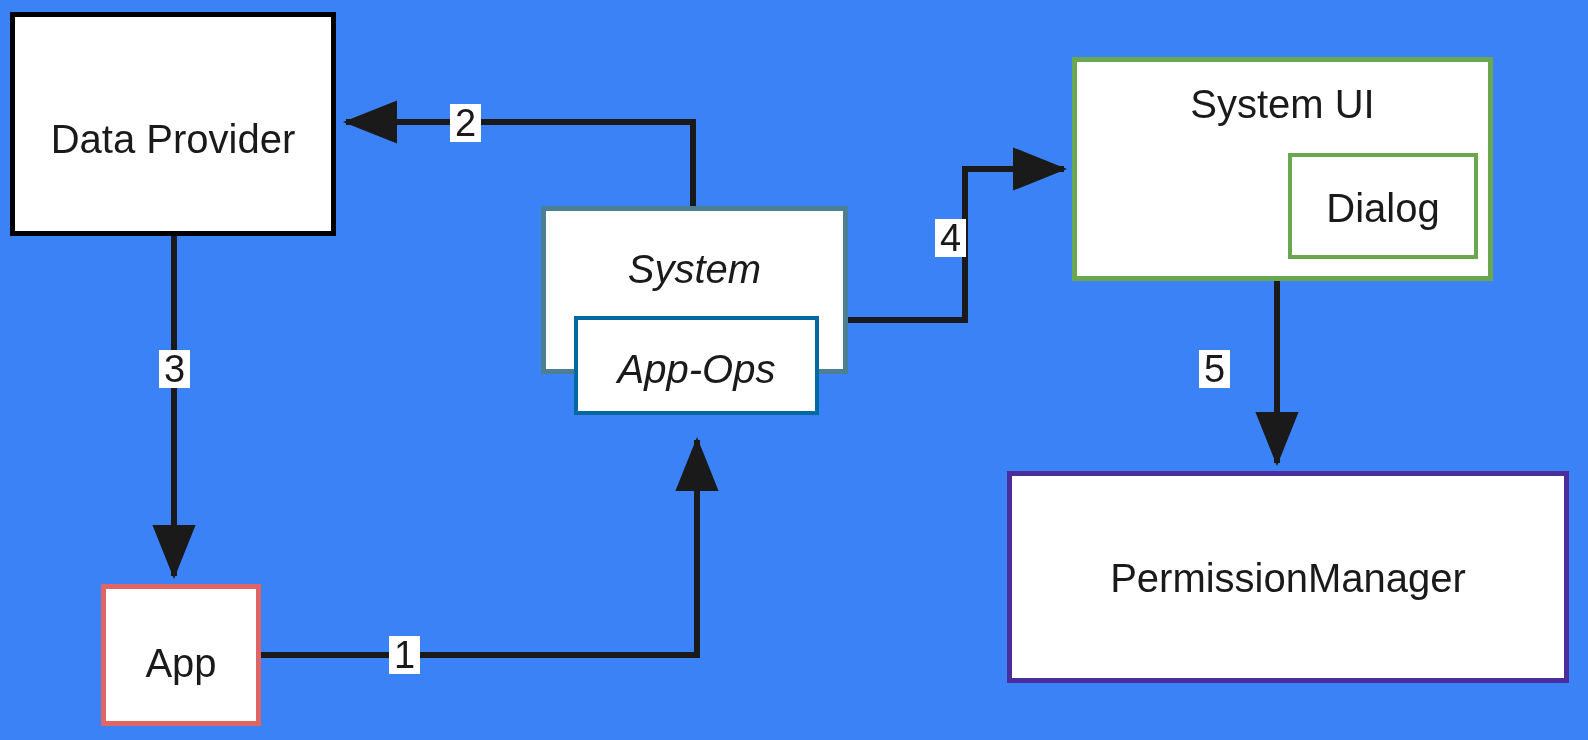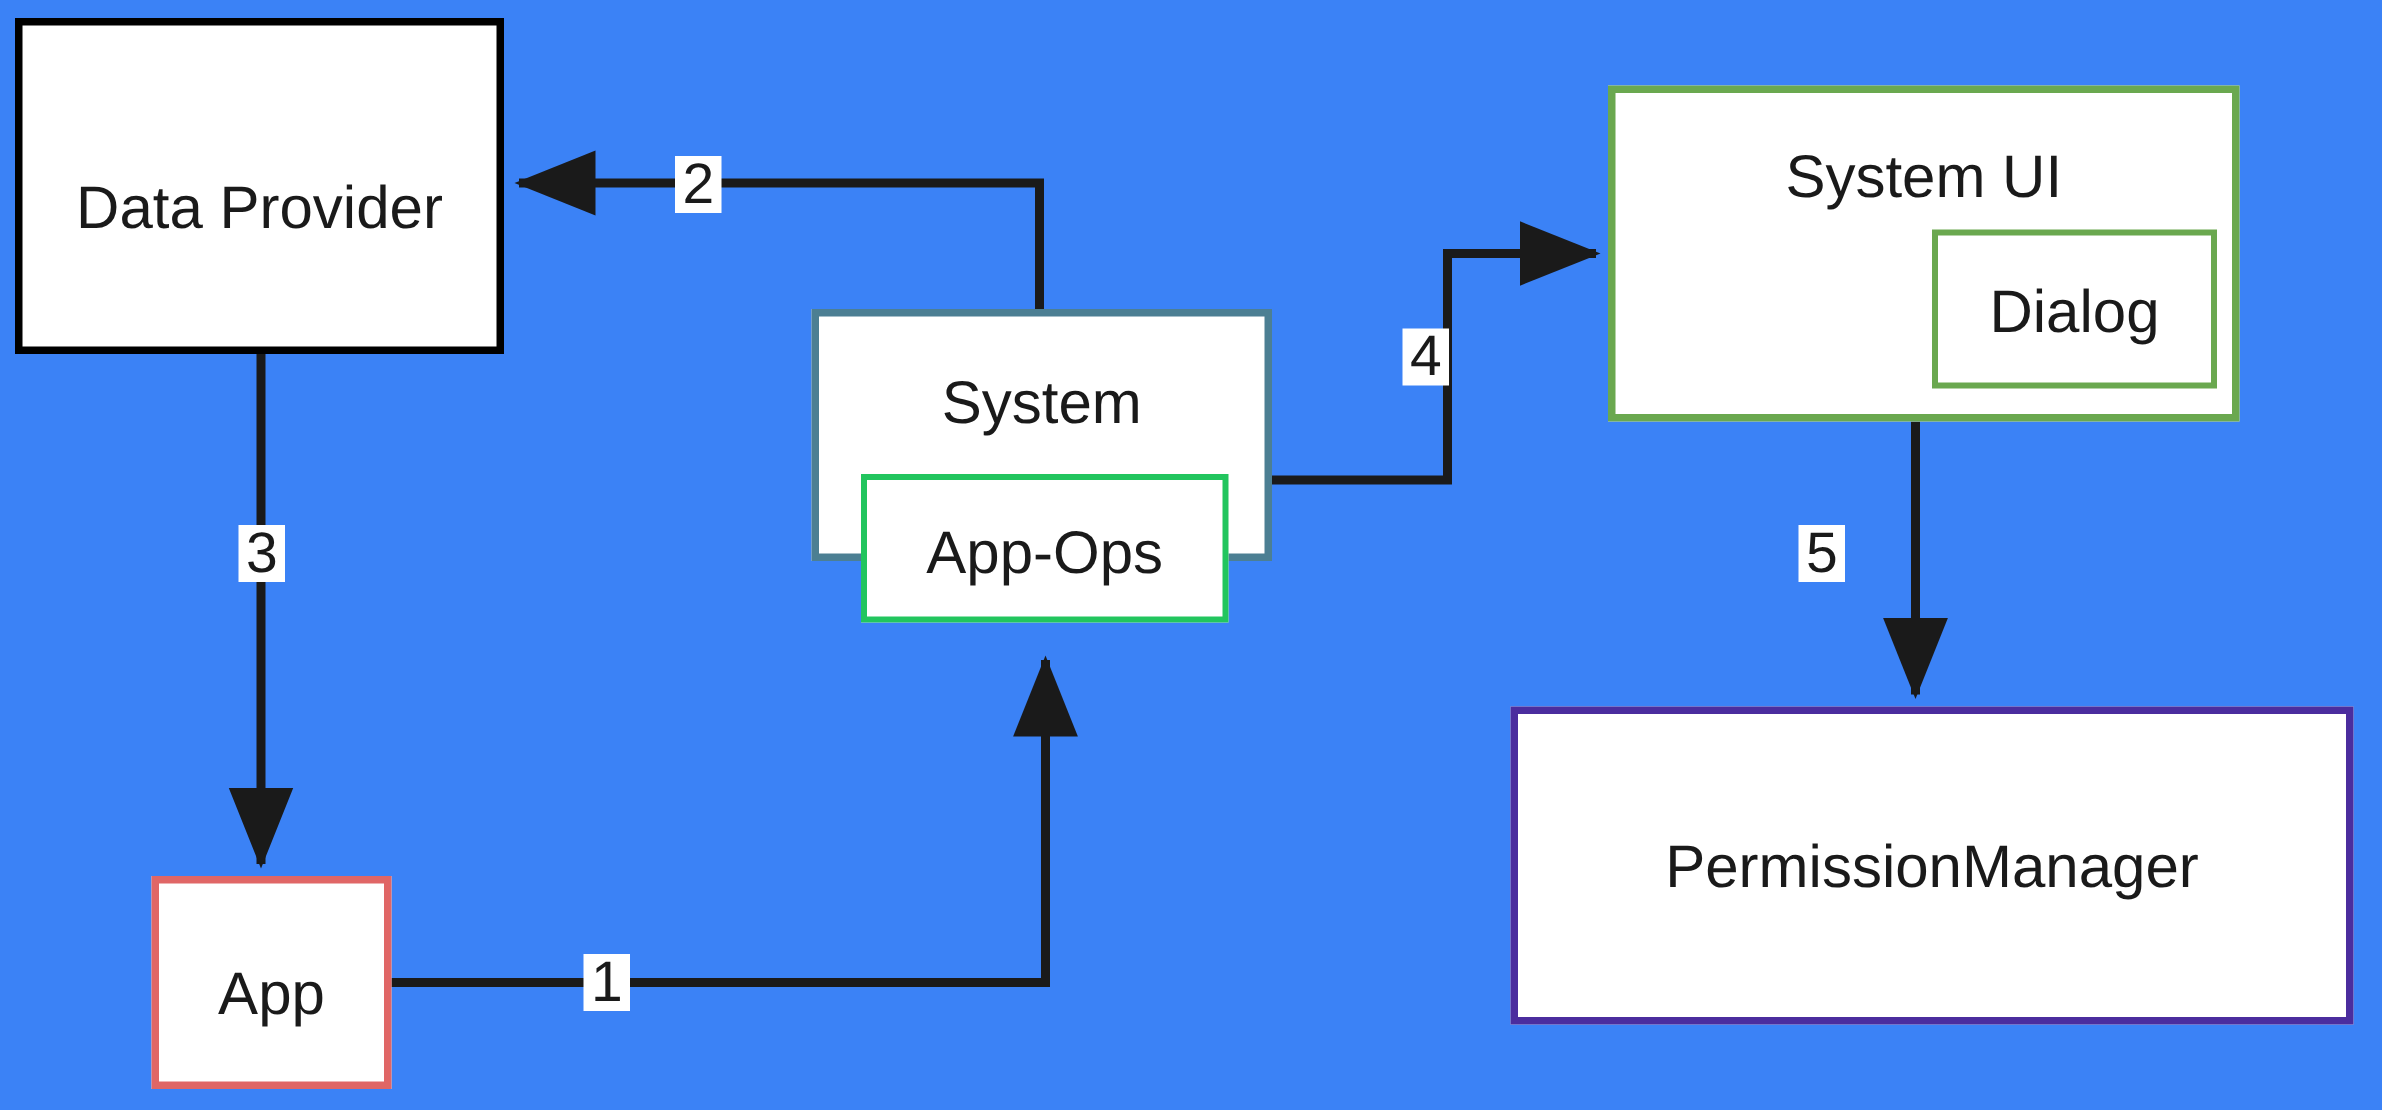--- a/index.html
+++ b/index.html
@@ -53,34 +53,35 @@
   
   #node-data-provider {
     left: 10px; top: 12px; width: 326px; height: 224px;
     border: 5px solid #000000;
   }
   #node-data-provider .node-label { top: 102px; }
 
   #node-system {
     left: 541px; top: 206px; width: 307px; height: 168px;
     border: 5px solid #4c7f93;
+    font-style: italic;
   }
   #node-system .node-label { top: 38px; }
 
   #node-app-ops {
     left: 28px; top: 105px; width: 245px; height: 99px;
-    border: 4px solid #22c55e;
+    border: 4px solid #0369a1;
   }
   #node-app-ops .node-label { top: 29px; }
 
   #node-system-ui {
     left: 1072px; top: 57px; width: 421px; height: 224px;
     border: 5px solid #6aa84f;
   }
-  #node-system-ui .node-label { top: 36px; }
+  #node-system-ui .node-label { top: 22px; }
 
   #node-dialog {
     left: 211px; top: 91px; width: 190px; height: 106px;
     border: 4px solid #6aa84f;
     padding-left: 36px;
   }
   #node-dialog .node-label { top: 31px; }
 
   #node-app {
     left: 101px; top: 584px; width: 160px; height: 142px;

